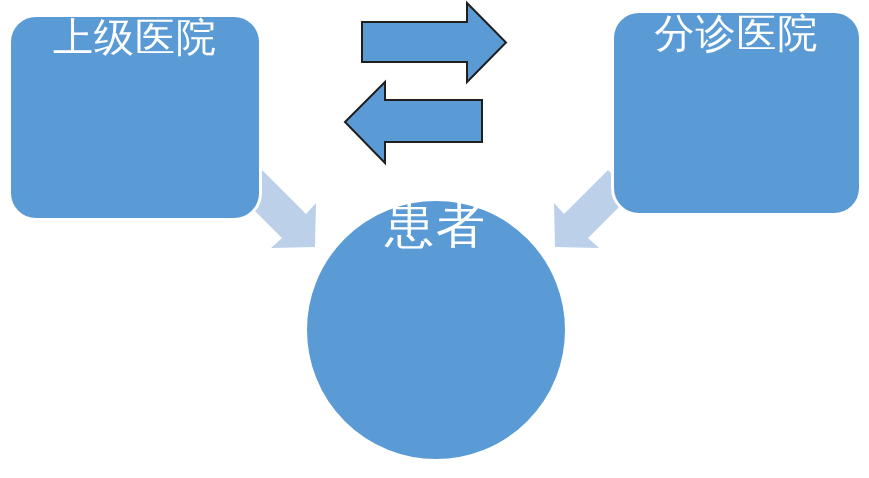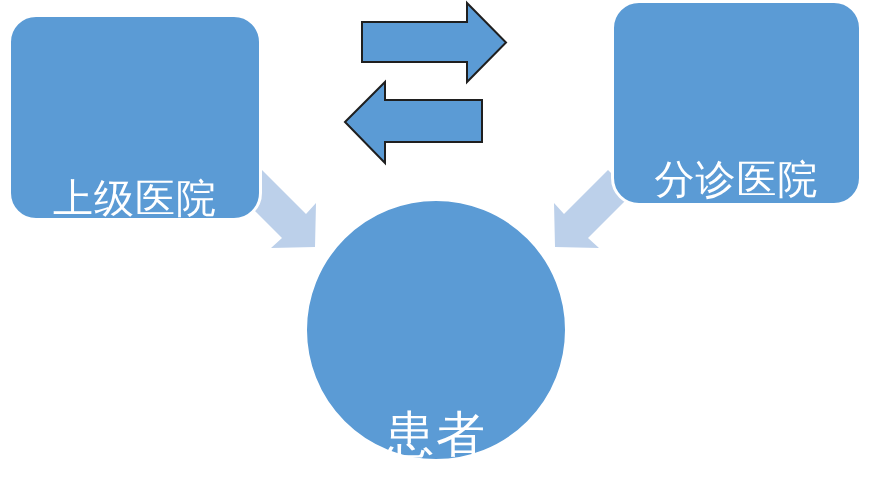--- a/index.html
+++ b/index.html
@@ -19,32 +19,32 @@
   .block-arrow {
     stroke: #1f1f1f;
     stroke-width: 2;
     stroke-linejoin: miter;
   }
   .soft-arrow { stroke: none; }
   .node {
     position: absolute;
     box-sizing: border-box;
     display: flex;
-    align-items: flex-end;
+    align-items: flex-start;
     justify-content: center;
     background: #5b9bd5;
     border: 3px solid #ffffff;
   }
   .node-box {
     border-radius: 28px;
     width: 254px;
     height: 207px;
   }
   #node-left  { left: 8px;  top: 14px; }
-  #node-right { left: 611px; top: 0; width: 251px; height: 206px; font-family: Liberation Mono, monospace; }
+  #node-right { left: 611px; top: 10px; width: 251px; height: 206px; }
   .node-circle {
     left: 304px; top: 198px;
     width: 264px; height: 264px;
     border-radius: 50%;
   }
   .node-label {
     color: #ffffff;
     font-size: 40px;
     line-height: 1;
     white-space: nowrap;

